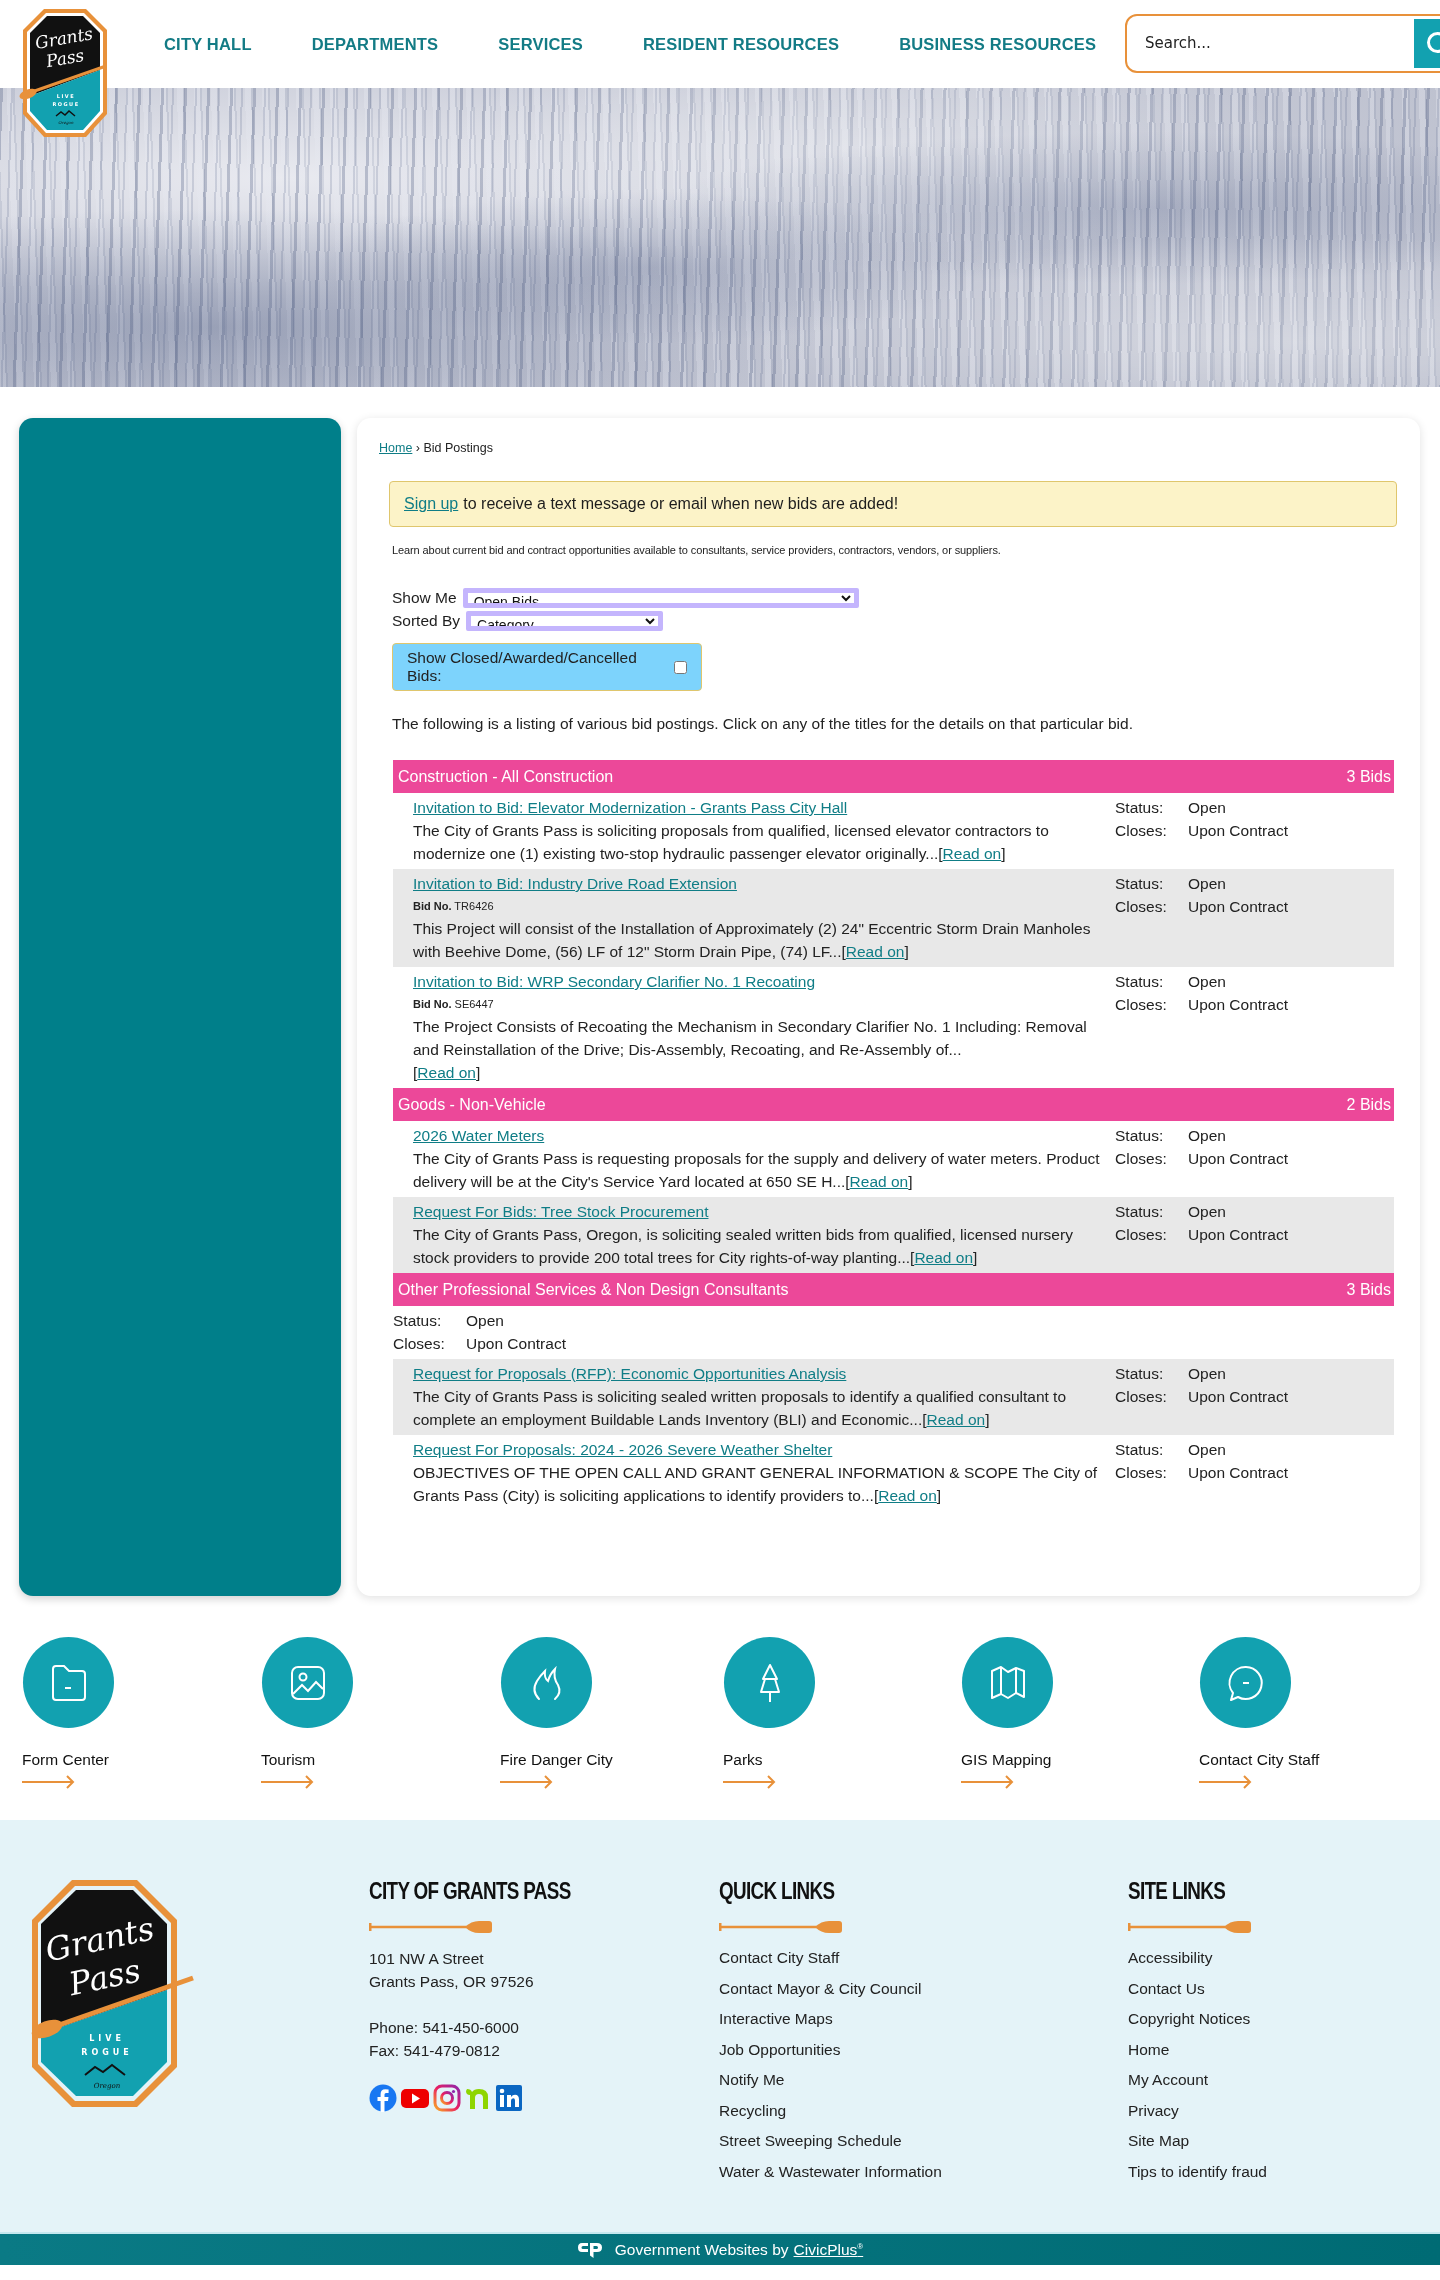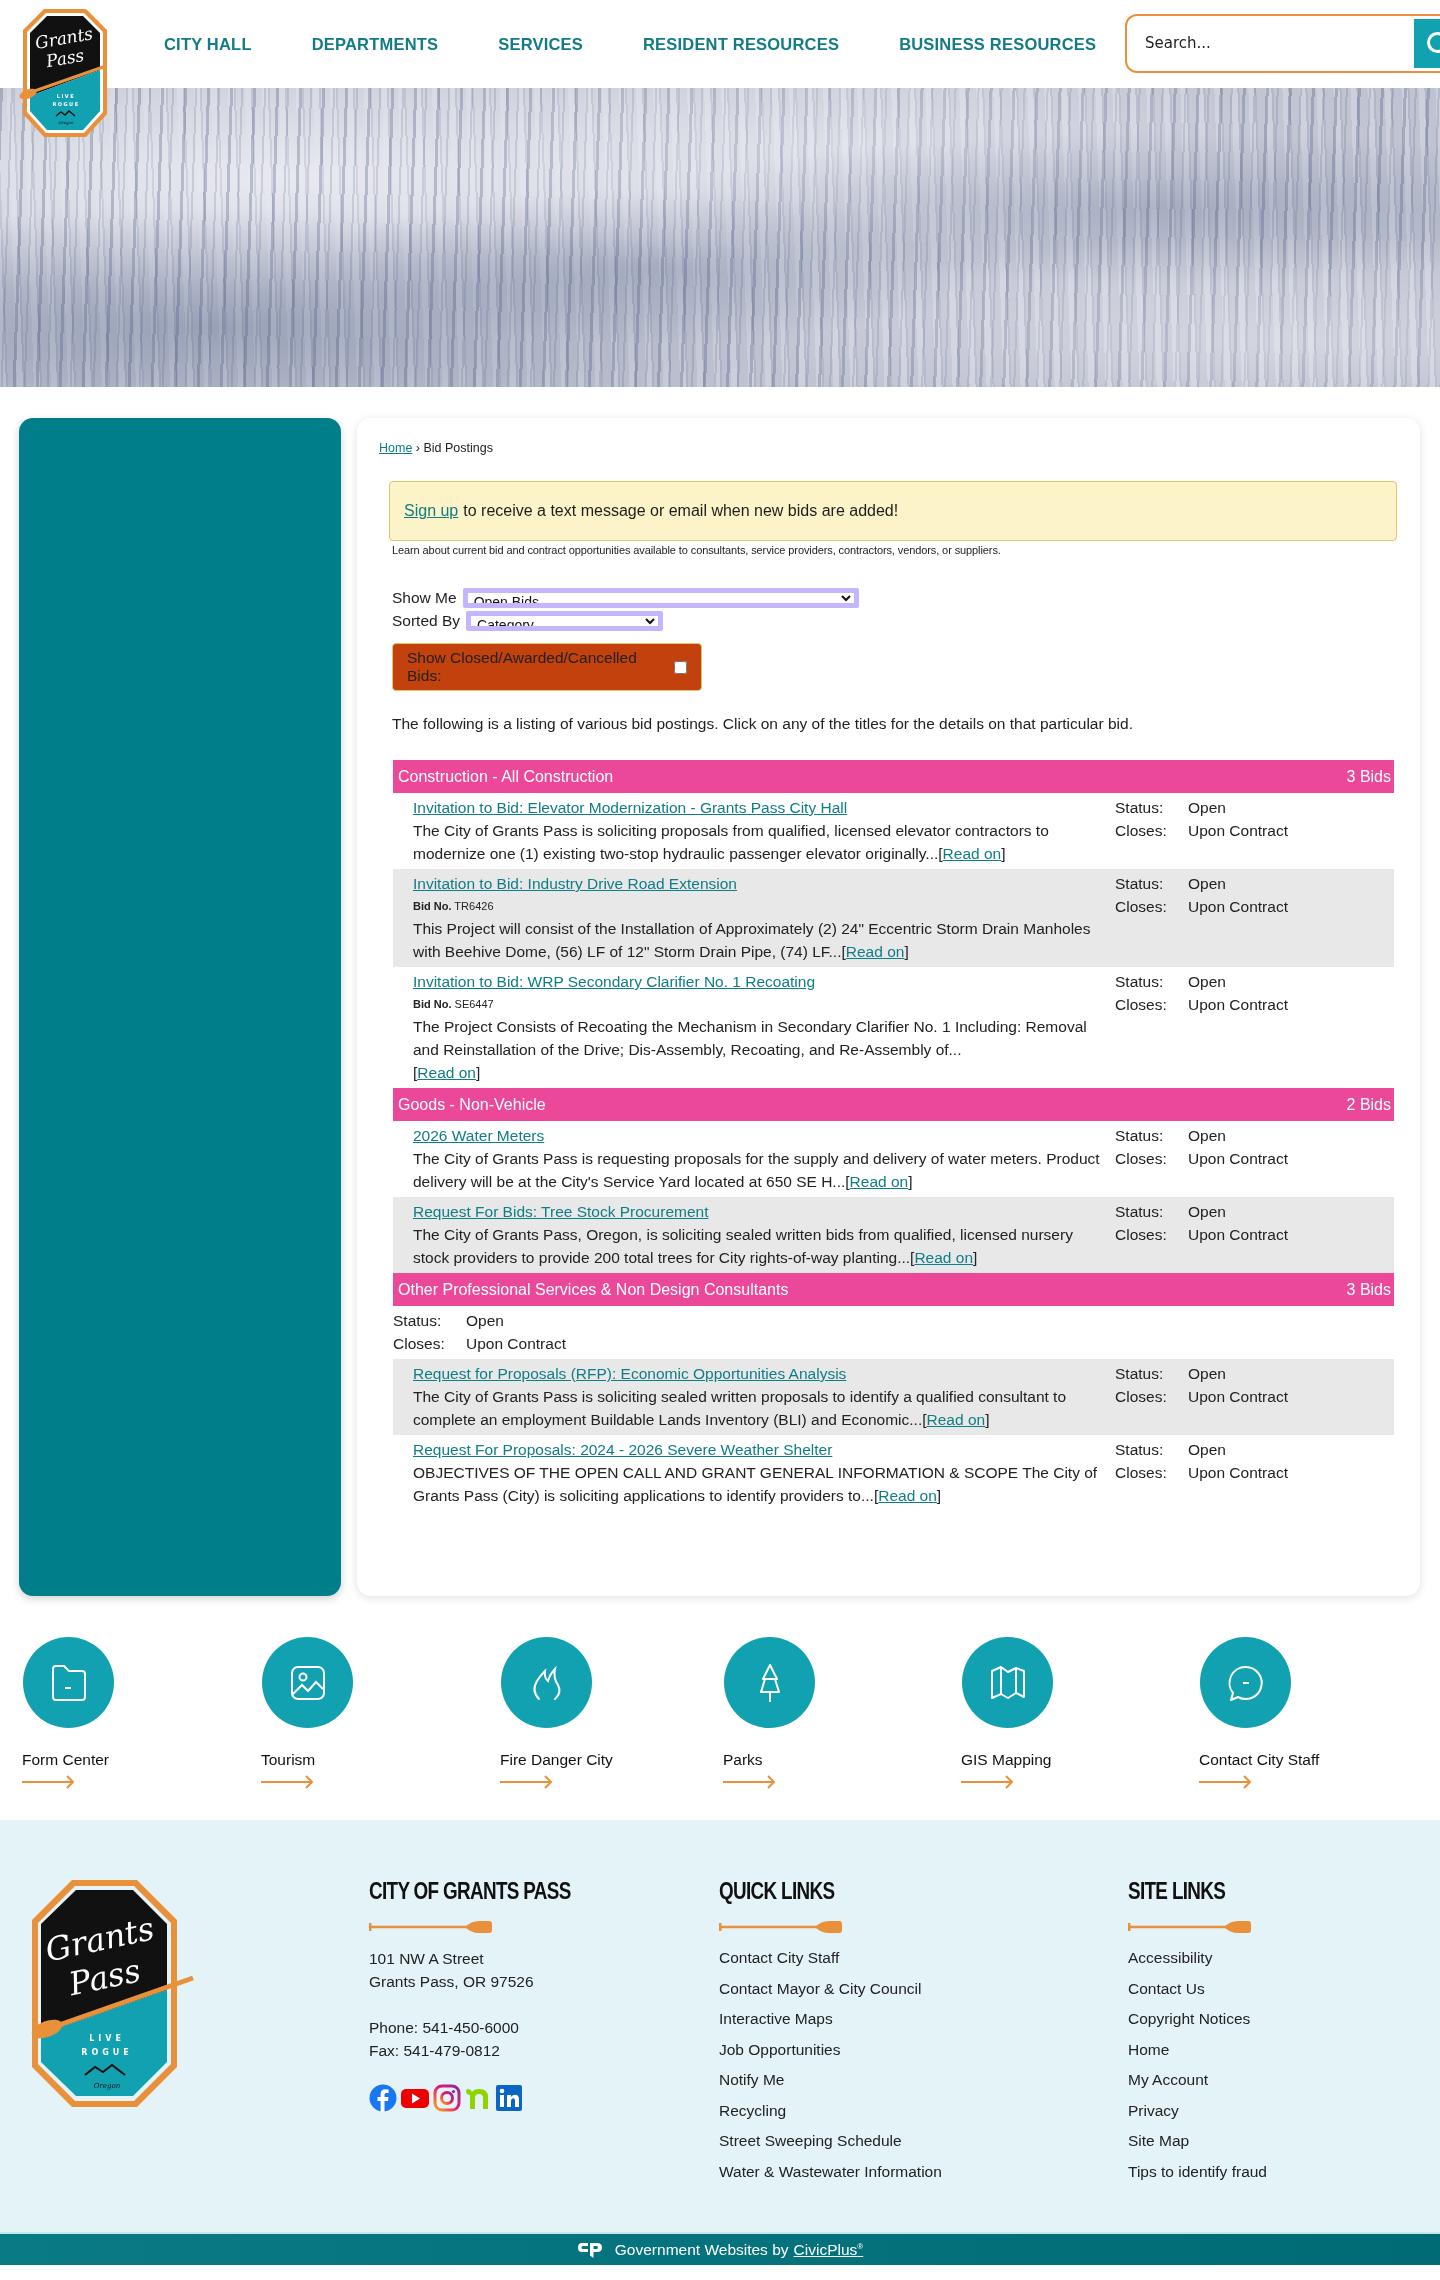--- a/index.html
+++ b/index.html
@@ -32,28 +32,28 @@
       radial-gradient(ellipse at 60% 20%, rgba(255,255,255,0.35), rgba(0,0,0,0) 35%),
       radial-gradient(ellipse at 90% 85%, rgba(255,255,255,0.35), rgba(0,0,0,0) 30%); }
 
   
   .sidebar { position: absolute; left: 19px; top: 418px; width: 322px; height: 1178px; background: #007f8a; border-radius: 14px; box-shadow: 0 3px 8px rgba(0,0,0,0.18); }
 
   
   .main { position: absolute; left: 357px; top: 418px; width: 1063px; height: 1178px; background: #fff; border-radius: 14px; box-shadow: 0 2px 10px rgba(0,0,0,0.12); }
   .breadcrumb { position: absolute; left: 22px; top: 23px; font-family: "Liberation Sans", sans-serif; font-size: 12.5px; color: #222; }
   .breadcrumb a { color: #0f7d86; text-decoration: underline; }
-  .signup { position: absolute; left: 32px; top: 63px; width: 1008px; height: 60px; background: #fcf3c8; border: 1.5px solid #dfc66d; border-radius: 4px; font-family: "Liberation Sans", sans-serif; font-size: 16px; padding: 0 14px; display: flex; align-items: center; }
+  .signup { position: absolute; left: 32px; top: 63px; width: 1008px; height: 46px; background: #fcf3c8; border: 1.5px solid #dfc66d; border-radius: 4px; font-family: "Liberation Sans", sans-serif; font-size: 16px; padding: 0 14px; display: flex; align-items: center; }
   .signup a { text-decoration: underline; margin-right: 5px; }
   .intro-small { position: absolute; left: 35px; top: 126px; font-family: "Liberation Sans", sans-serif; font-size: 11px; color: #222; letter-spacing: -0.1px; }
   .filters { position: absolute; left: 35px; top: 168px; font-family: "Liberation Sans", sans-serif; font-size: 15.5px; }
   .filter-row { display: flex; align-items: center; height: 23px; }
   .filter-row label { margin-right: 6px; }
   .filter-row select { font-family: "Liberation Sans", sans-serif; font-size: 14px; height: 20px; border: 5px solid #c4b5fd; border-radius: 2px; background: #fff; color: #111; padding: 0 2px; }
-  .closed-box { position: absolute; left: 35px; top: 225px; width: 310px; height: 48px; background: #c2410c; border: 1.5px solid #dfc66d; border-radius: 4px; font-family: "Liberation Sans", sans-serif; font-size: 15.5px; display: flex; align-items: center; padding: 0 14px; color: #222; }
+  .closed-box { position: absolute; left: 35px; top: 225px; width: 310px; height: 48px; background: #7dd3fc; border: 1.5px solid #dfc66d; border-radius: 4px; font-family: "Liberation Sans", sans-serif; font-size: 15.5px; display: flex; align-items: center; padding: 0 14px; color: #222; }
   .closed-box input { margin-left: 6px; width: 13px; height: 13px; }
   .listing-intro { position: absolute; left: 35px; top: 297px; font-family: "Liberation Sans", sans-serif; font-size: 15.5px; color: #222; }
 
   .bids { position: absolute; left: 36px; top: 342px; width: 1001px; font-family: "Liberation Sans", sans-serif; font-size: 15.5px; line-height: 23px; }
   .group-head { background: #ec4899; color: #fff; height: 33px; display: flex; align-items: center; justify-content: space-between; padding: 0 3px 0 5px; }
   .group-head span { font-size: 16px; }
   .bid-row { display: flex; padding: 3px 0 4px 0; }
   .bid-row.alt { background: #e8e8e8; }
   .bid-main { width: 722px; padding-left: 20px; padding-right: 4px; color: #222; }
   .bid-title { color: #0f7d86; text-decoration: underline; cursor: pointer; }

